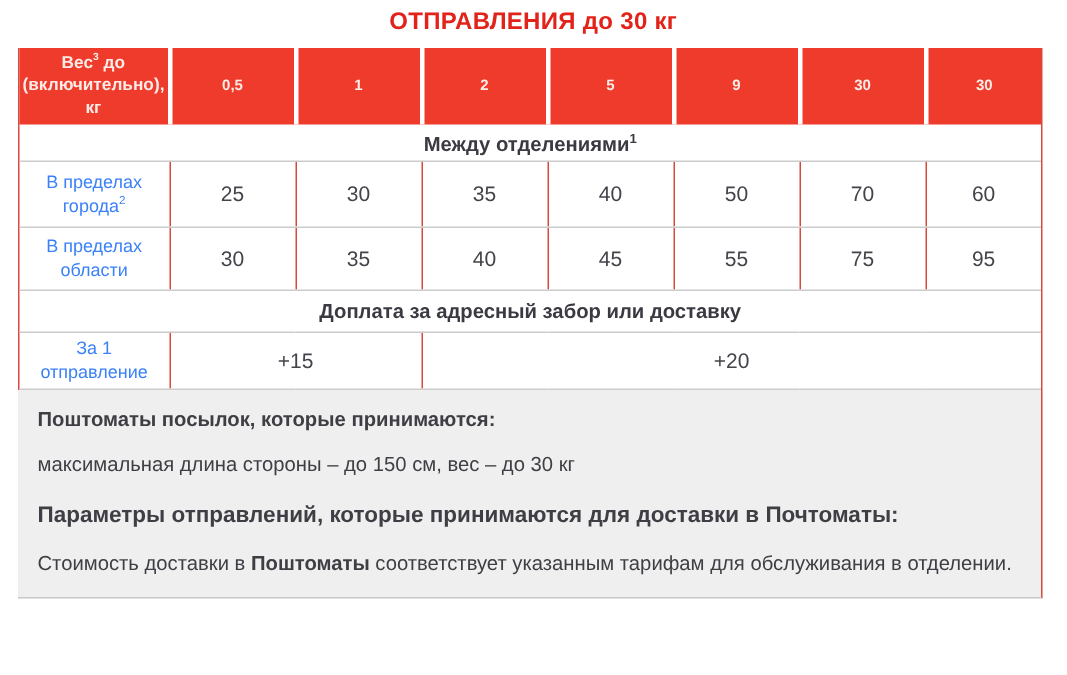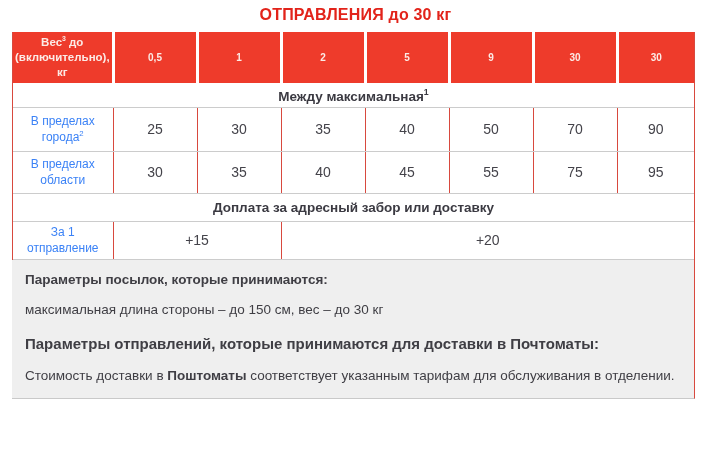--- a/index.html
+++ b/index.html
@@ -127,32 +127,32 @@
             <th>2</th>
             <th>5</th>
             <th>9</th>
             <th>30</th>
             <th>30</th>
           </tr>
         </thead>
 
         <tbody>
           <tr class="section-row">
-            <td class="section-cell" colspan="8"><span>Между максимальная</span><sup>1</sup></td>
+            <td class="section-cell" colspan="8"><span>Между отделениями</span><sup>1</sup></td>
           </tr>
 
           <tr class="data-row-tall">
             <td class="row-label"><span>В пределах города</span><sup>2</sup></td>
             <td>25</td>
             <td>30</td>
             <td>35</td>
             <td>40</td>
             <td>50</td>
             <td>70</td>
-            <td>90</td>
+            <td>60</td>
           </tr>
 
           <tr class="data-row-mid">
             <td class="row-label"><span>В пределах области</span><sup></sup></td>
             <td>30</td>
             <td>35</td>
             <td>40</td>
             <td>45</td>
             <td>55</td>
             <td>75</td>
@@ -167,20 +167,20 @@
           <tr class="surcharge-row">
             <td class="row-label">За 1 отправление</td>
             <td colspan="2">+15</td>
             <td colspan="5">+20</td>
           </tr>
         </tbody>
       </table>
     </div>
 
     <div class="notes-panel">
-      <p class="np-bold mt-10">Параметры посылок, которые принимаются:</p>
+      <p class="np-bold mt-10">Поштоматы посылок, которые принимаются:</p>
       <p class="np-text mt-14">максимальная длина стороны – до 150 см, вес – до 30 кг</p>
       <p class="np-bold-small mt-16">Параметры отправлений, которые принимаются для доставки в Почтоматы:</p>
       <p class="np-text mt-14"><span>Стоимость доставки в </span><span class="bold-inline">Поштоматы</span><span> соответствует указанным тарифам для обслуживания в отделении.</span></p>
     </div>
 
   </div>
 </div>
 
 </body></html>

